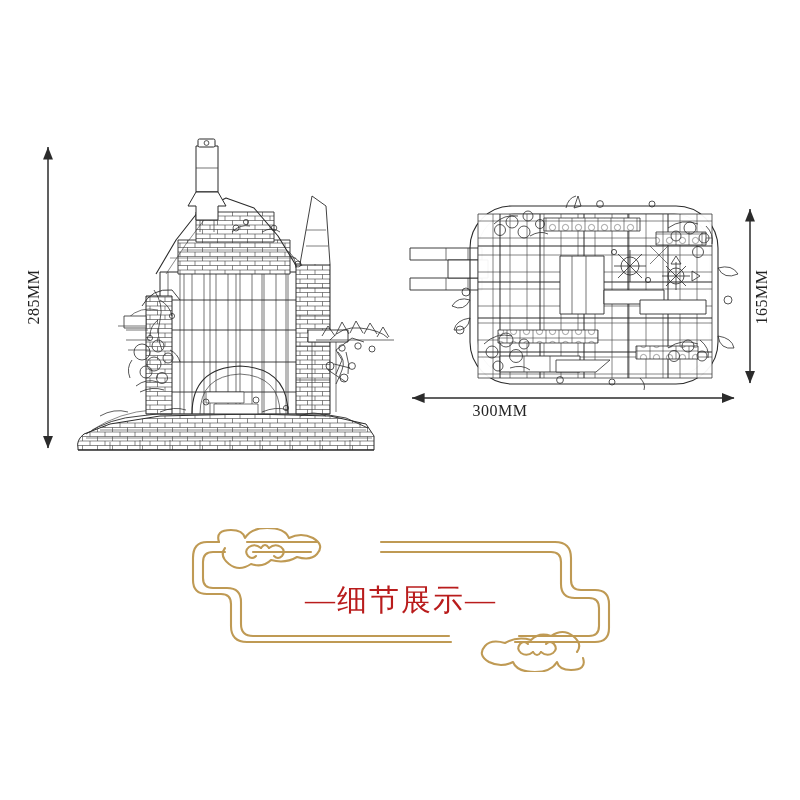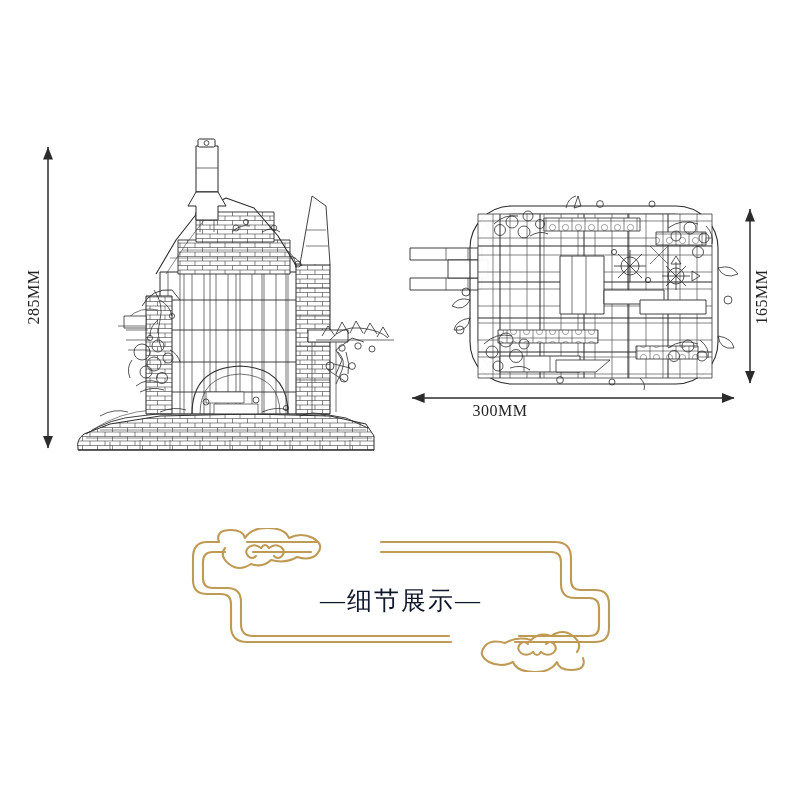--- a/index.html
+++ b/index.html
@@ -68,23 +68,23 @@
   .banner-text {
     position: absolute;
     left: 0;
     top: 0;
     width: 432px;
     height: 144px;
     display: flex;
     align-items: center;
     justify-content: center;
     font-family: "Liberation Serif", "DejaVu Serif", serif;
-    font-size: 25px;
+    font-size: 30px;
     letter-spacing: 2px;
-    color: #0f172a;
+    color: #b91c1c;
     pointer-events: none;
   }
 
   .svg-layer { position: absolute; left: 0; top: 0; }
 </style>
 </head>
 <body style="background: rgb(255, 255, 255);">
 
 <div class="stage">
 

